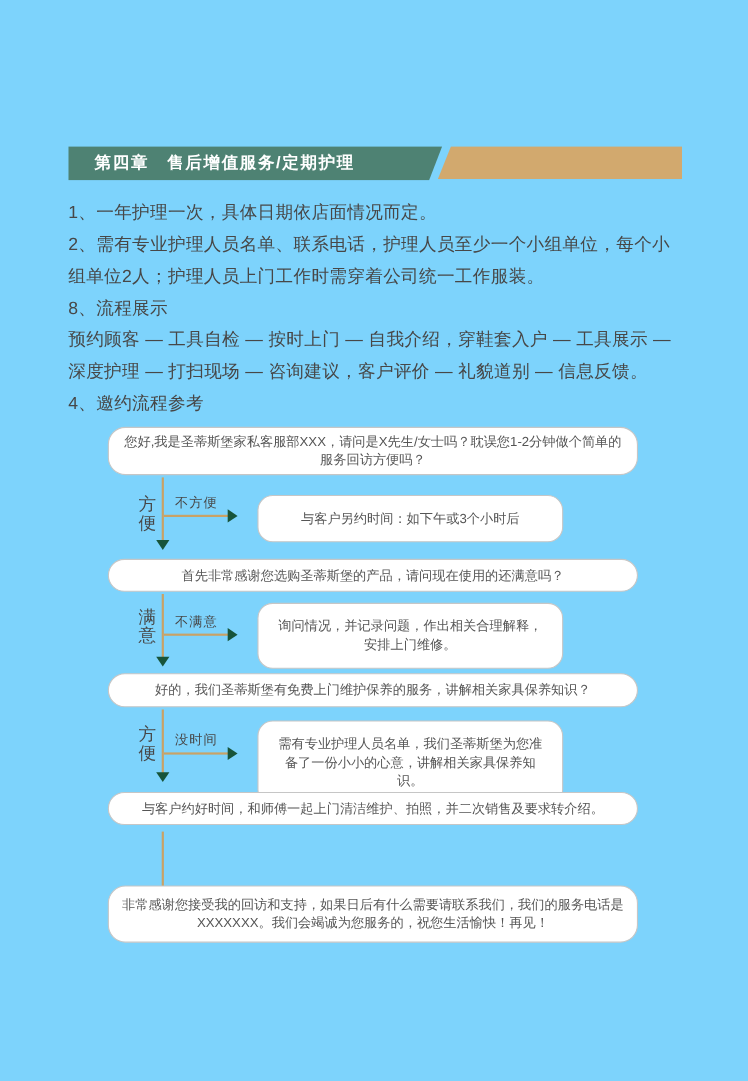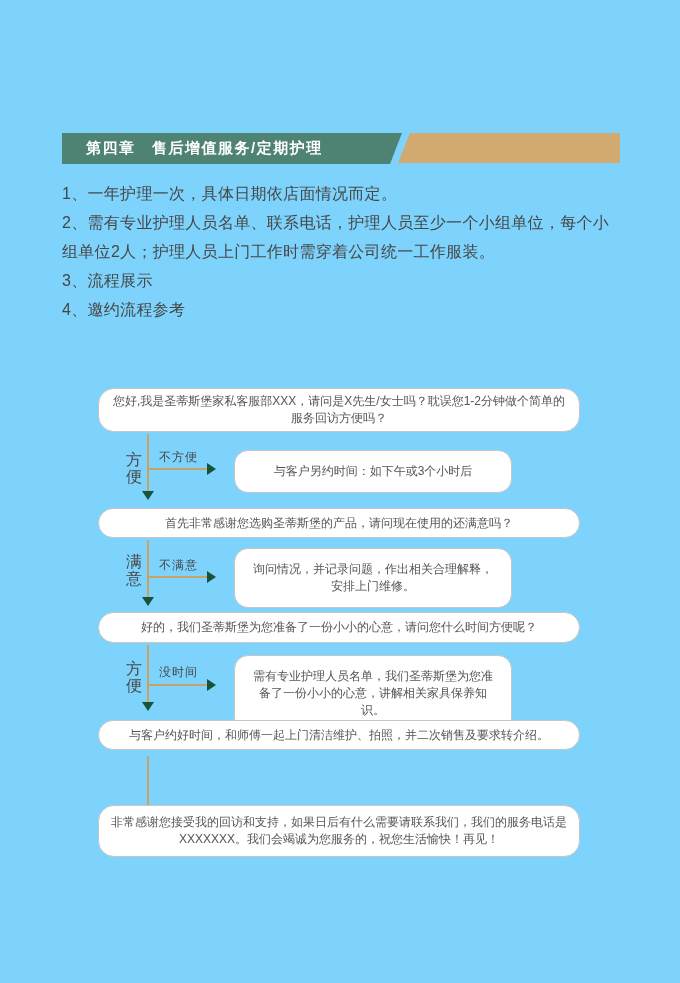--- a/index.html
+++ b/index.html
@@ -59,21 +59,22 @@
 <div class="page">
 
   <div class="banner-green">
     <span class="banner-title">第四章　售后增值服务/定期护理</span>
   </div>
   <div class="banner-tan"></div>
 
   <div class="body-text">
     <p>1、一年护理一次，具体日期依店面情况而定。</p>
     <p>2、需有专业护理人员名单、联系电话，护理人员至少一个小组单位，每个小组单位2人；护理人员上门工作时需穿着公司统一工作服装。</p>
-    <p>3、流程展示</p>
+    <p>8、流程展示</p>
+    <p>预约顾客 — 工具自检 — 按时上门 — 自我介绍，穿鞋套入户 — 工具展示 — 深度护理 — 打扫现场 — 咨询建议，客户评价 — 礼貌道别 — 信息反馈。</p>
     <p>4、邀约流程参考</p>
   </div>
 
   <div class="fbox" style="left:98px;top:388px;width:482px;min-height:44px;">您好,我是圣蒂斯堡家私客服部XXX，请问是X先生/女士吗？耽误您1-2分钟做个简单的服务回访方便吗？</div>
 
   <div class="arrow-v" style="left:142px;top:434px;height:66px;">
       <i class="vline"></i>
       <i class="vhead"></i>
     </div>
   <div class="v-label" style="left:126px;top:451px;">方便</div>
@@ -91,21 +92,21 @@
       <i class="vhead"></i>
     </div>
   <div class="v-label" style="left:126px;top:553px;">满意</div>
   <div class="h-label" style="left:159px;top:557px;">不满意</div>
   <div class="arrow-h" style="left:149px;top:571px;width:67px;">
       <i class="hline"></i>
       <i class="hhead"></i>
     </div>
   <div class="fbox side" style="left:234px;top:548px;width:278px;min-height:50px;">询问情况，并记录问题，作出相关合理解释，安排上门维修。</div>
 
-  <div class="fbox" style="left:98px;top:612px;width:482px;min-height:31px;">好的，我们圣蒂斯堡为您准备了一份小小的心意，请问您什么时间方便呢？</div>
+  <div class="fbox" style="left:98px;top:612px;width:482px;min-height:31px;">好的，我们圣蒂斯堡有免费上门维护保养的服务，讲解相关家具保养知识？</div>
 
   <div class="arrow-v" style="left:142px;top:645px;height:66px;">
       <i class="vline"></i>
       <i class="vhead"></i>
     </div>
   <div class="v-label" style="left:126px;top:660px;">方便</div>
   <div class="h-label" style="left:159px;top:664px;">没时间</div>
   <div class="arrow-h" style="left:149px;top:679px;width:67px;">
       <i class="hline"></i>
       <i class="hhead"></i>

